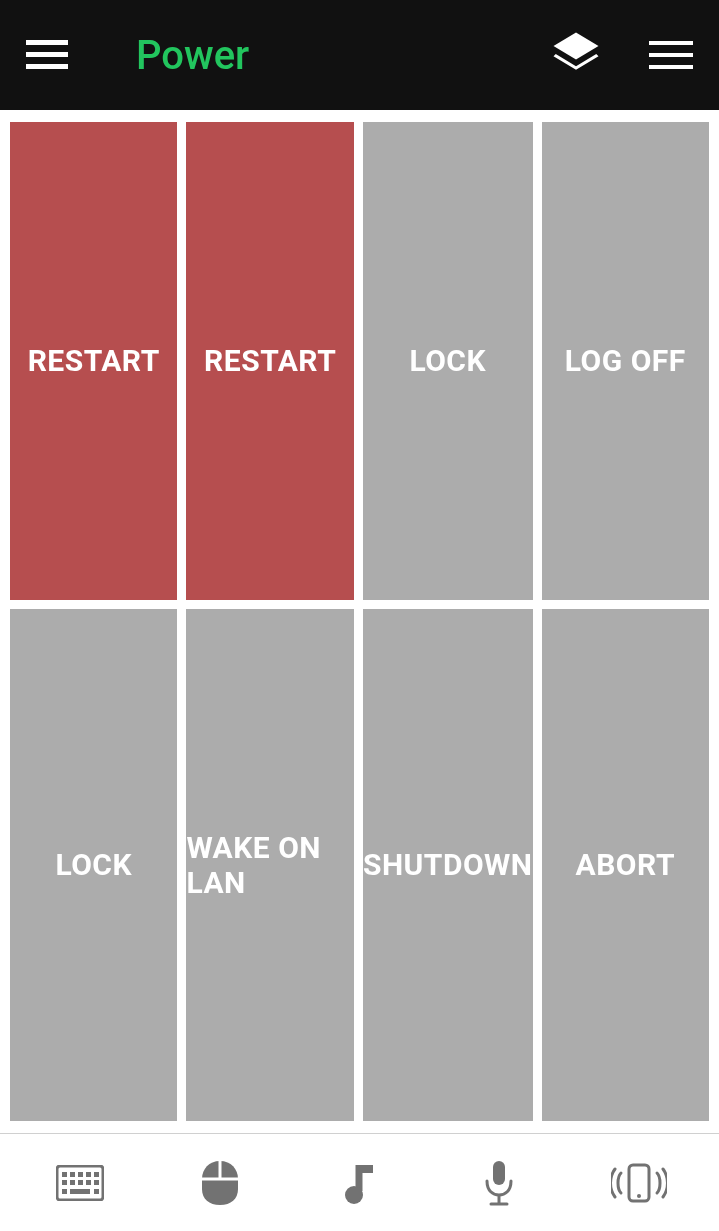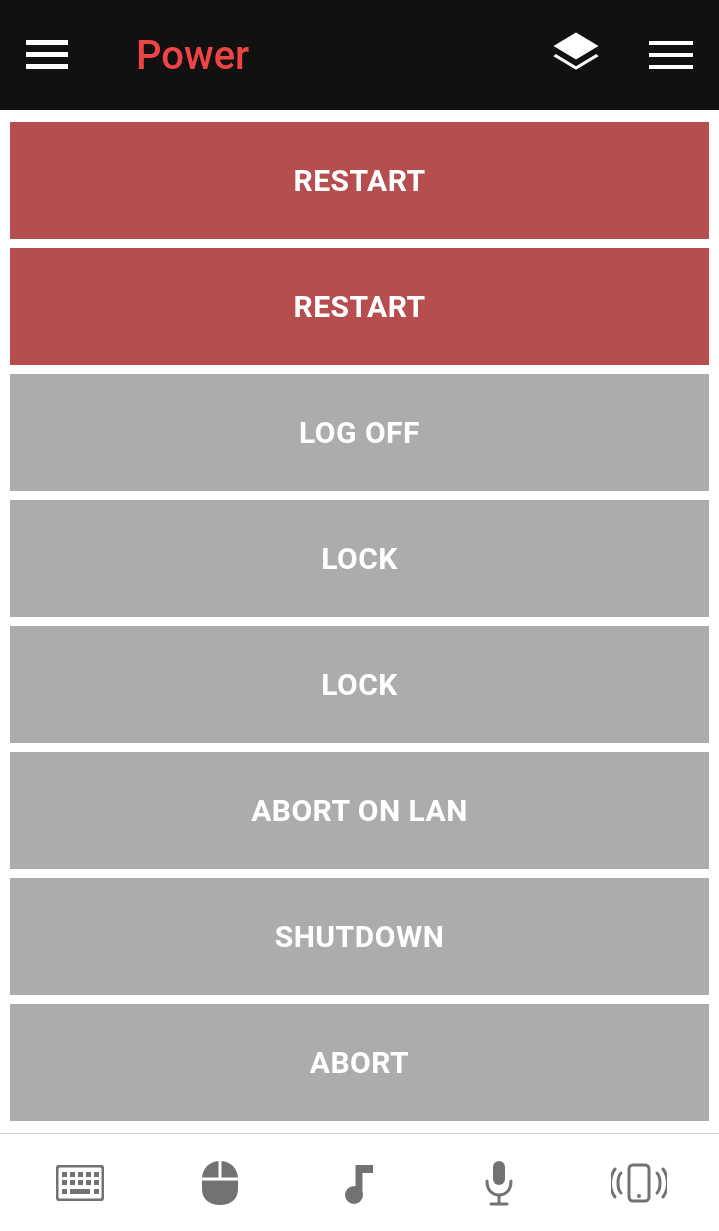--- a/index.html
+++ b/index.html
@@ -1,35 +1,35 @@
 <!DOCTYPE html>
 <html><head>
 <meta charset="utf-8">
 <style>
   * { box-sizing: border-box; margin: 0; padding: 0; }
   html, body { width: 719px; height: 1231px; font-family: -apple-system, Roboto, "Helvetica Neue", Arial, sans-serif; overflow: hidden; background: #fff; }
 
   .topbar {
     height: 110px;
     background: #111;
-    color: #ef4444;
+    color: #22c55e;
     display: flex;
     align-items: center;
     padding: 0 18px;
   }
   .tb-left { display: flex; align-items: center; gap: 60px; }
   .tb-title { font-size: 40px; font-weight: 500; }
   .tb-spacer { flex: 1; }
   .tb-icon { display: flex; align-items: center; justify-content: center; padding: 8px; }
   .tb-icon + .tb-icon { margin-left: 30px; }
 
   .grid {
     padding: 12px 10px;
     display: grid;
-    grid-template-columns: 1fr;
+    grid-template-columns: 1fr 1fr 1fr 1fr;
     gap: 9px;
     height: calc(100% - 110px - 98px);
   }
   .tile {
     display: flex;
     align-items: center;
     justify-content: center;
     font-size: 30px;
     font-weight: 700;
     letter-spacing: 0.5px;
@@ -88,30 +88,30 @@
 </div>
 
 <div class="grid">
   <div class="tile tile-danger">
     <span>RESTART</span>
   </div>
   <div class="tile tile-danger">
     <span>RESTART</span>
   </div>
   <div class="tile tile-normal">
+    <span>LOCK</span>
+  </div>
+  <div class="tile tile-normal">
     <span>LOG OFF</span>
   </div>
   <div class="tile tile-normal">
     <span>LOCK</span>
   </div>
   <div class="tile tile-normal">
-    <span>LOCK</span>
-  </div>
-  <div class="tile tile-normal">
-    <span>ABORT ON LAN</span>
+    <span>WAKE ON LAN</span>
   </div>
   <div class="tile tile-normal">
     <span>SHUTDOWN</span>
   </div>
   <div class="tile tile-normal">
     <span>ABORT</span>
   </div>
 </div>
 
 <div class="bottombar">

